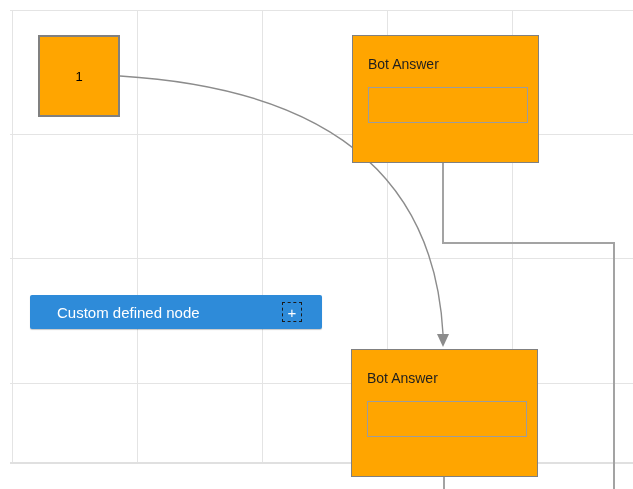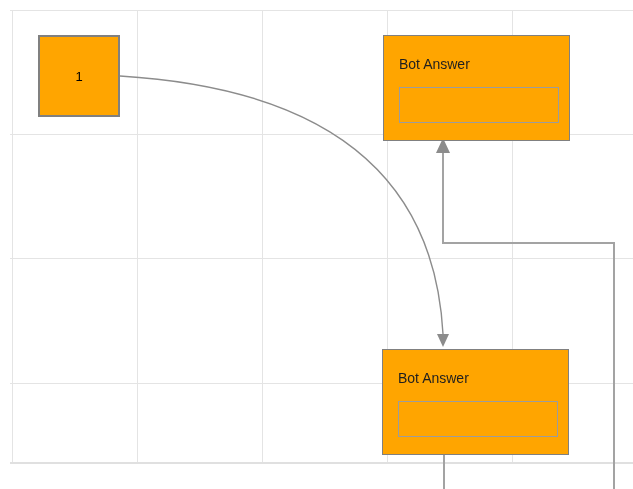--- a/index.html
+++ b/index.html
@@ -41,23 +41,22 @@
   .link.elbow{stroke:var(--connector-light-gray);stroke-width:2;}
   .arrowhead{fill:var(--connector-gray);stroke:none;}
   .node{position:absolute;box-sizing:border-box;background:var(--node-orange);}
   .node-square{
     left:38px;top:35px;width:82px;height:82px;
     border:2px solid var(--node-border-gray);
     display:flex;align-items:center;justify-content:center;
     font-size:13px;color:#000;
   }
   .node-bot{
-    width:187px;height:106px;
+    width:187px;height:128px;
     border:1px solid var(--node-border-gray);
-    margin-left:31px;
   }
   .node-bot.top{left:352px;top:35px;}
   .node-bot.bottom{left:351px;top:349px;}
   .bot-title{
     position:absolute;left:15px;top:20px;
     font-size:14px;color:var(--title-text);
   }
   .bot-input{
     position:absolute;left:15px;top:51px;width:158px;height:34px;
     border:1px solid var(--inner-rect-border);
@@ -116,14 +115,18 @@
   <div class="node node-bot top">
     <div class="bot-title">Bot Answer</div>
     <div class="bot-input"></div>
   </div>
 
   <div class="node node-bot bottom">
     <div class="bot-title">Bot Answer</div>
     <div class="bot-input"></div>
   </div>
 
+  <div class="custom-node-btn">
+    <span class="custom-node-label">Custom defined node</span>
+    <span class="plus-icon">+</span>
+  </div>
 
 </div>
 
 </body></html>

